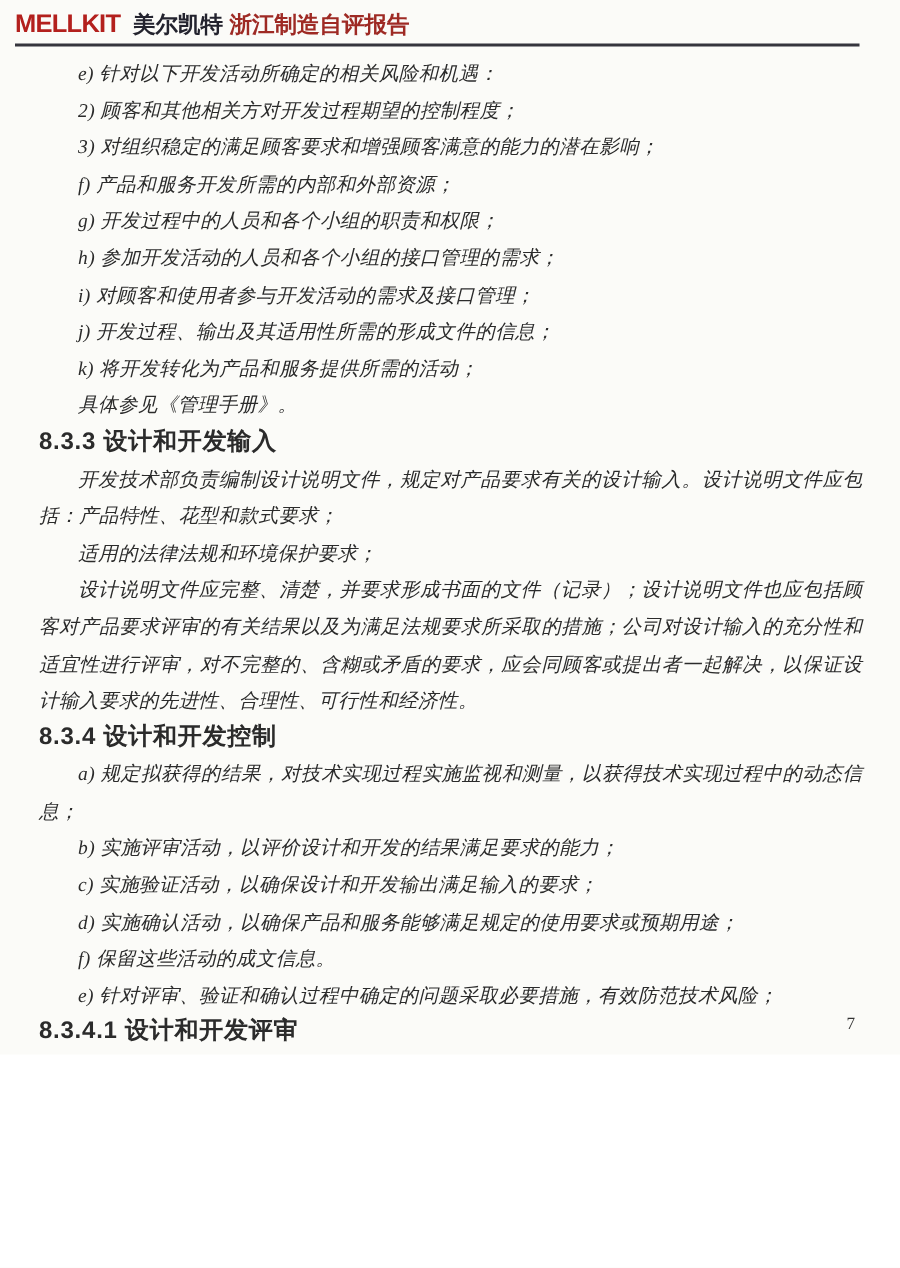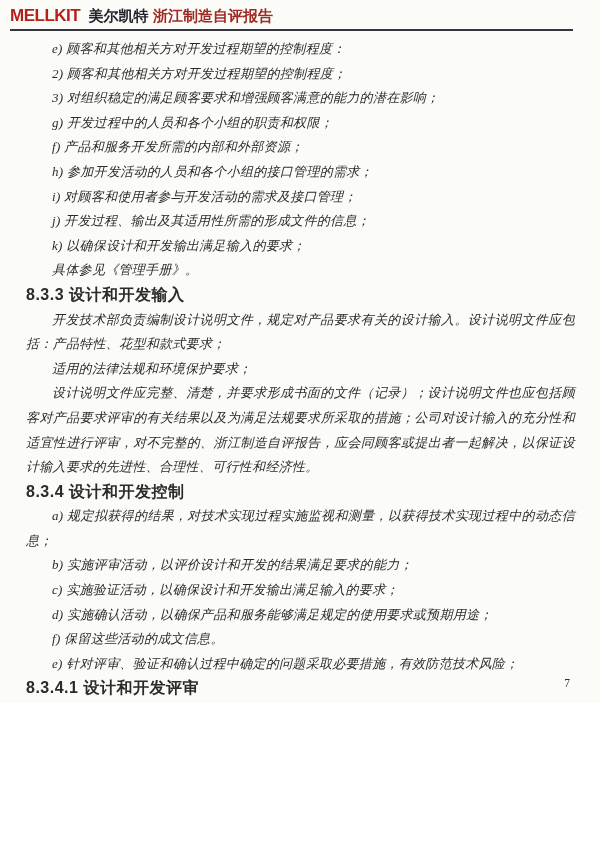--- a/index.html
+++ b/index.html
@@ -83,34 +83,34 @@
 <div class="page">
 
   <div class="header">
     <span class="logo">MELLKIT</span>
     <span class="title-dark">美尔凯特</span>
     <span class="title-red">浙江制造自评报告</span>
   </div>
   <div class="header-rule"></div>
 
   <div class="content">
-    <p>e) 顾客和其他相关方对开发过程期望的控制程度：</p>
+    <p>e) 针对以下开发活动所确定的相关风险和机遇：</p>
     <p>2) 顾客和其他相关方对开发过程期望的控制程度；</p>
     <p>3) 对组织稳定的满足顾客要求和增强顾客满意的能力的潜在影响；</p>
+    <p>f) 产品和服务开发所需的内部和外部资源；</p>
     <p>g) 开发过程中的人员和各个小组的职责和权限；</p>
-    <p>f) 产品和服务开发所需的内部和外部资源；</p>
     <p>h) 参加开发活动的人员和各个小组的接口管理的需求；</p>
     <p>i) 对顾客和使用者参与开发活动的需求及接口管理；</p>
     <p>j) 开发过程、输出及其适用性所需的形成文件的信息；</p>
-    <p>k) 以确保设计和开发输出满足输入的要求；</p>
+    <p>k) 将开发转化为产品和服务提供所需的活动；</p>
     <p>具体参见《管理手册》。</p>
     <p class="heading">8.3.3 设计和开发输入</p>
     <p>开发技术部负责编制设计说明文件，规定对产品要求有关的设计输入。设计说明文件应包括：产品特性、花型和款式要求；</p>
     <p>适用的法律法规和环境保护要求；</p>
-    <p>设计说明文件应完整、清楚，并要求形成书面的文件（记录）；设计说明文件也应包括顾客对产品要求评审的有关结果以及为满足法规要求所采取的措施；公司对设计输入的充分性和适宜性进行评审，对不完整的、浙江制造自评报告，应会同顾客或提出者一起解决，以保证设计输入要求的先进性、合理性、可行性和经济性。</p>
+    <p>设计说明文件应完整、清楚，并要求形成书面的文件（记录）；设计说明文件也应包括顾客对产品要求评审的有关结果以及为满足法规要求所采取的措施；公司对设计输入的充分性和适宜性进行评审，对不完整的、含糊或矛盾的要求，应会同顾客或提出者一起解决，以保证设计输入要求的先进性、合理性、可行性和经济性。</p>
     <p class="heading">8.3.4 设计和开发控制</p>
     <p>a) 规定拟获得的结果，对技术实现过程实施监视和测量，以获得技术实现过程中的动态信息；</p>
     <p>b) 实施评审活动，以评价设计和开发的结果满足要求的能力；</p>
     <p>c) 实施验证活动，以确保设计和开发输出满足输入的要求；</p>
     <p>d) 实施确认活动，以确保产品和服务能够满足规定的使用要求或预期用途；</p>
     <p>f) 保留这些活动的成文信息。</p>
     <p>e) 针对评审、验证和确认过程中确定的问题采取必要措施，有效防范技术风险；</p>
     <p class="heading">8.3.4.1 设计和开发评审</p>
     <p>通过设计评审应达到：</p>
     <p>a）评价满足要求的能力；</p>

